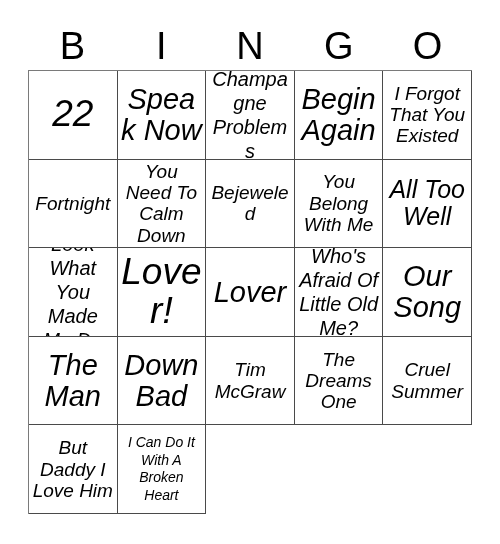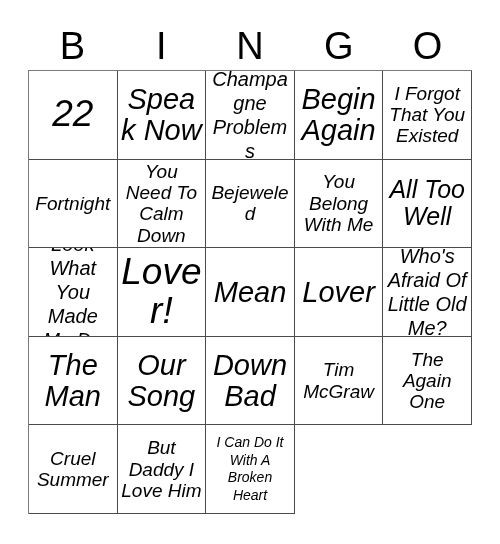--- a/index.html
+++ b/index.html
@@ -134,42 +134,39 @@
       <div class="cell sz-l">
         <span class="cell-text">All Too Well</span>
       </div>
       <div class="cell sz-s">
         <span class="cell-text">Look What You Made Me Do</span>
       </div>
       <div class="cell sz-xxl">
         <span class="cell-text">Lover!</span>
       </div>
       <div class="cell sz-xl">
-        <span class="cell-text">Mean</span>
-      </div>
-      <div class="cell sz-xl">
         <span class="cell-text">Lover</span>
       </div>
       <div class="cell sz-s">
         <span class="cell-text">Who's Afraid Of Little Old Me?</span>
       </div>
       <div class="cell sz-xl">
-        <span class="cell-text">The Man</span>
+        <span class="cell-text">Our Song</span>
       </div>
       <div class="cell sz-xl">
-        <span class="cell-text">Our Song</span>
+        <span class="cell-text">The Man</span>
       </div>
       <div class="cell sz-xl">
         <span class="cell-text">Down Bad</span>
       </div>
       <div class="cell sz-m">
         <span class="cell-text">Tim McGraw</span>
       </div>
       <div class="cell sz-m">
-        <span class="cell-text">The Again One</span>
+        <span class="cell-text">The Dreams One</span>
       </div>
       <div class="cell sz-m">
         <span class="cell-text">Cruel Summer</span>
       </div>
       <div class="cell sz-m">
         <span class="cell-text">But Daddy I Love Him</span>
       </div>
       <div class="cell sz-xs">
         <span class="cell-text">I Can Do It With A Broken Heart</span>
       </div>

